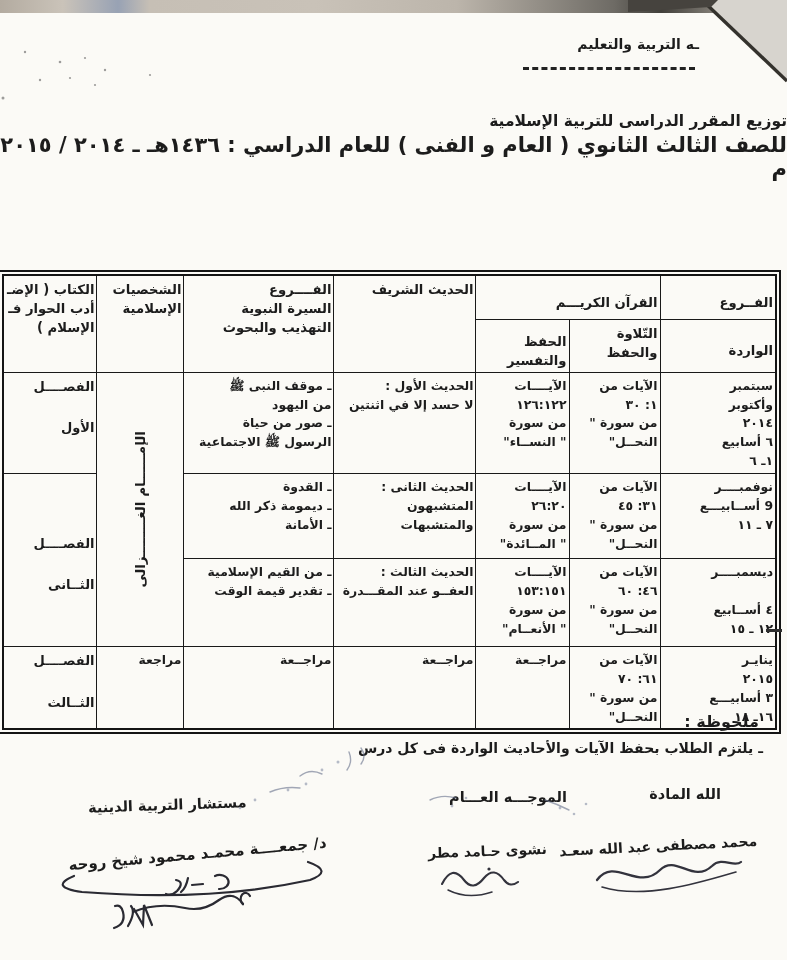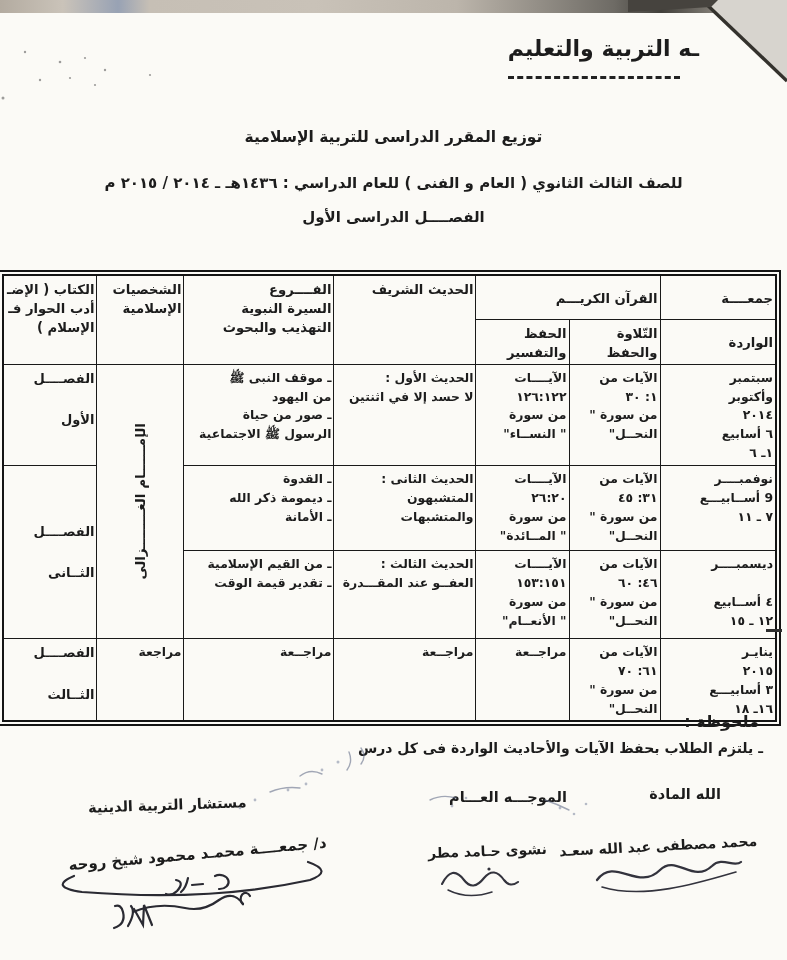--- a/index.html
+++ b/index.html
@@ -11,35 +11,35 @@
   .abs{position:absolute;}
   
   .top-strip{
     left:0;top:0;width:787px;height:13px;
     background:linear-gradient(90deg,#b3aba0 0%,#cac3b9 8%,#98a2b4 15%,#c6bfb5 19%,
       #c9c2b8 40%,#bcb5ab 58%,#6e6b65 78%,#413f3a 84%,#7b7770 90%,#c4beb5 97%);
     filter:blur(.4px);
   }
   
   .letterhead{top:36px;right:88px;text-align:right;}
-  .lh1{font-size:22px;}
+  .lh1{font-size:14px;}
   .lh2{font-size:16.5px;margin-top:13px;}
   .dashes{margin-top:15px;margin-right:4px;width:172px;border-bottom:3px dashed #222;height:0;margin-left:0;float:left;}
   
-  .titles{top:128px;left:0;width:787px;text-align:center;}
+  .titles{top:112px;left:0;width:787px;text-align:right;}
   .t1{font-size:15.5px;}
-  .t2{font-size:15px;margin-top:28px;}
+  .t2{font-size:21px;margin-top:3px;}
   .t3{font-size:15px;margin-top:16px;}
   
   .tbl-outer{top:270px;right:6px;border:2px solid #141414;padding:2px;background:transparent;}
   table{border-collapse:collapse;table-layout:fixed;width:773px;border:2px solid #141414;}
   td{border:1.6px solid #191919;vertical-align:top;
      font-size:12.4px;line-height:1.52;padding:4px 2px 2px 2px;white-space:pre-line;overflow:hidden;}
   td.hd{font-size:13.2px;line-height:1.45;}
-  td.mid{vertical-align:middle;padding-top:4px;}
+  td.mid{vertical-align:middle;padding-top:12px;}
   tr.h1{height:44px;} tr.h2{height:38px;}
   tr.r1{height:98px;} tr.r2{height:85px;} tr.r3{height:88px;} tr.r4{height:78px;}
   td.vcell{position:relative;padding:0;}
   .vwrap{position:absolute;left:0;top:0;right:0;bottom:0;display:flex;align-items:center;justify-content:center;}
   .vtext{transform:rotate(-90deg);white-space:nowrap;font-size:13.5px;letter-spacing:1px;}
   td.book{font-size:13px;line-height:1.6;}
   
   .note-title{top:712px;right:28px;font-size:16px;}
   .note-body{top:740px;right:24px;font-size:14px;}
   .role-expert{top:786px;right:66px;font-size:14.5px;}
@@ -62,37 +62,36 @@
 </svg>
 
 <div class="abs letterhead">
   <div class="lh1">ـه التربية والتعليم</div>
   <div class="dashes"></div>
 </div>
 
 <div class="abs titles">
   <div class="t1">توزيع المقرر الدراسى للتربية الإسلامية</div>
   <div class="t2">للصف الثالث الثانوي ( العام و الفنى )  للعام الدراسي : ١٤٣٦هـ ـ ٢٠١٤ / ٢٠١٥ م</div>
-  <div class="t3">الفصــــل الدراسى الأول</div>
 </div>
 
 <div class="abs tbl-outer">
 <table>
   <colgroup>
     <col style="width:116px">
         <col style="width:91px">
         <col style="width:93px">
     <col style="width:142px">
         <col style="width:150px">
         <col style="width:87px">
         <col style="width:94px">
   </colgroup>
   <tbody>
         <tr class="h1">
-    <td class="hd mid">جمعــــة</td>
+    <td class="hd mid">الفــروع</td>
     <td class="hd mid" colspan="2">القرآن الكريـــم</td>
     <td class="hd" rowspan="2">الحديث الشريف</td>
     <td class="hd" rowspan="2">الفــــروع
 السيرة النبوية
 التهذيب والبحوث</td>
     <td class="hd" rowspan="2">الشخصيات
 الإسلامية</td>
     <td class="hd" rowspan="2">الكتاب ( الإضـ
 أدب الحوار فـ
 الإسلام )</td>

